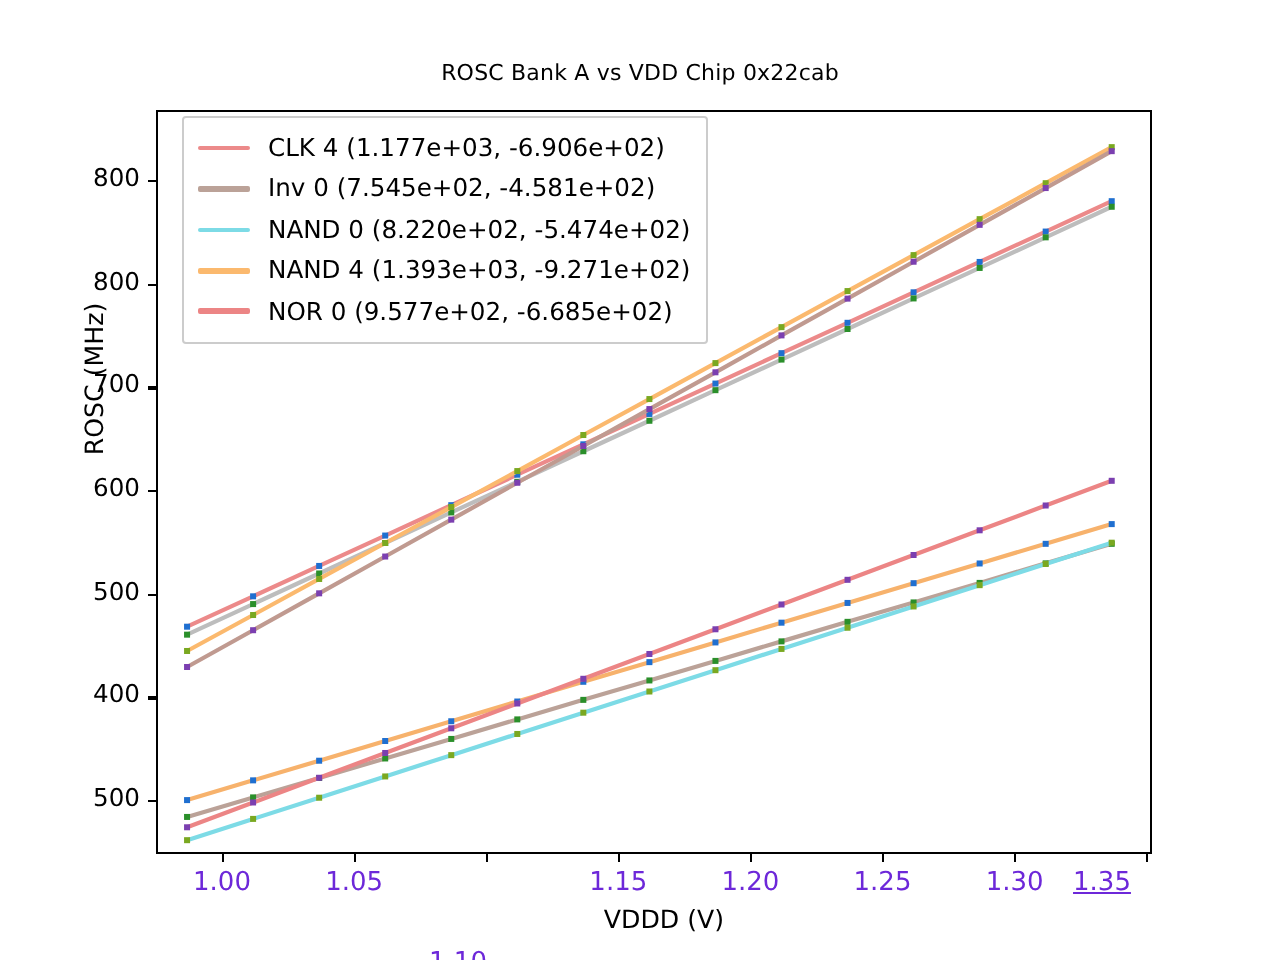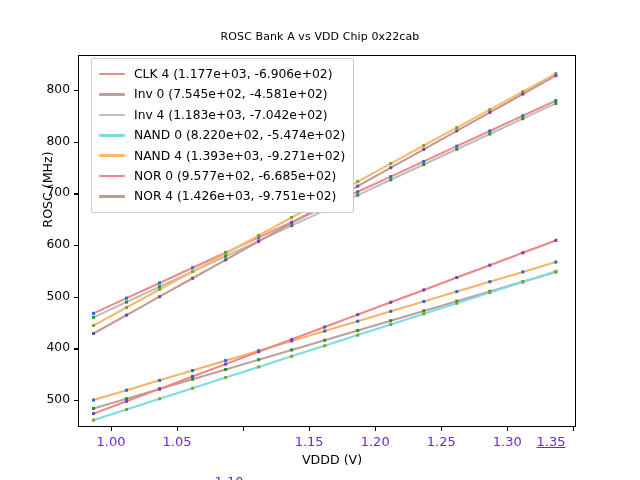--- a/index.html
+++ b/index.html
@@ -241,34 +241,26 @@
   <div id="legend">
       <div class="legend-row">
         <span class="legend-swatch" style="background: rgb(236, 138, 138);"></span>
         <span class="legend-text">CLK 4 (1.177e+03, -6.906e+02)</span>
       </div>
       <div class="legend-row">
         <span class="legend-swatch" style="background: rgb(187, 162, 152);"></span>
         <span class="legend-text">Inv 0 (7.545e+02, -4.581e+02)</span>
       </div>
       <div class="legend-row">
-        <span class="legend-swatch" style="background: rgb(189, 189, 189);"></span>
-        <span class="legend-text">Inv 4 (1.183e+03, -7.042e+02)</span>
-      </div>
-      <div class="legend-row">
         <span class="legend-swatch" style="background: rgb(125, 219, 230);"></span>
         <span class="legend-text">NAND 0 (8.220e+02, -5.474e+02)</span>
       </div>
       <div class="legend-row">
         <span class="legend-swatch" style="background: rgb(251, 185, 110);"></span>
         <span class="legend-text">NAND 4 (1.393e+03, -9.271e+02)</span>
       </div>
       <div class="legend-row">
         <span class="legend-swatch" style="background: rgb(236, 133, 133);"></span>
         <span class="legend-text">NOR 0 (9.577e+02, -6.685e+02)</span>
       </div>
-      <div class="legend-row">
-        <span class="legend-swatch" style="background: rgb(192, 154, 144);"></span>
-        <span class="legend-text">NOR 4 (1.426e+03, -9.751e+02)</span>
-      </div>
     </div>
 
 </div>
 
 </body></html>

